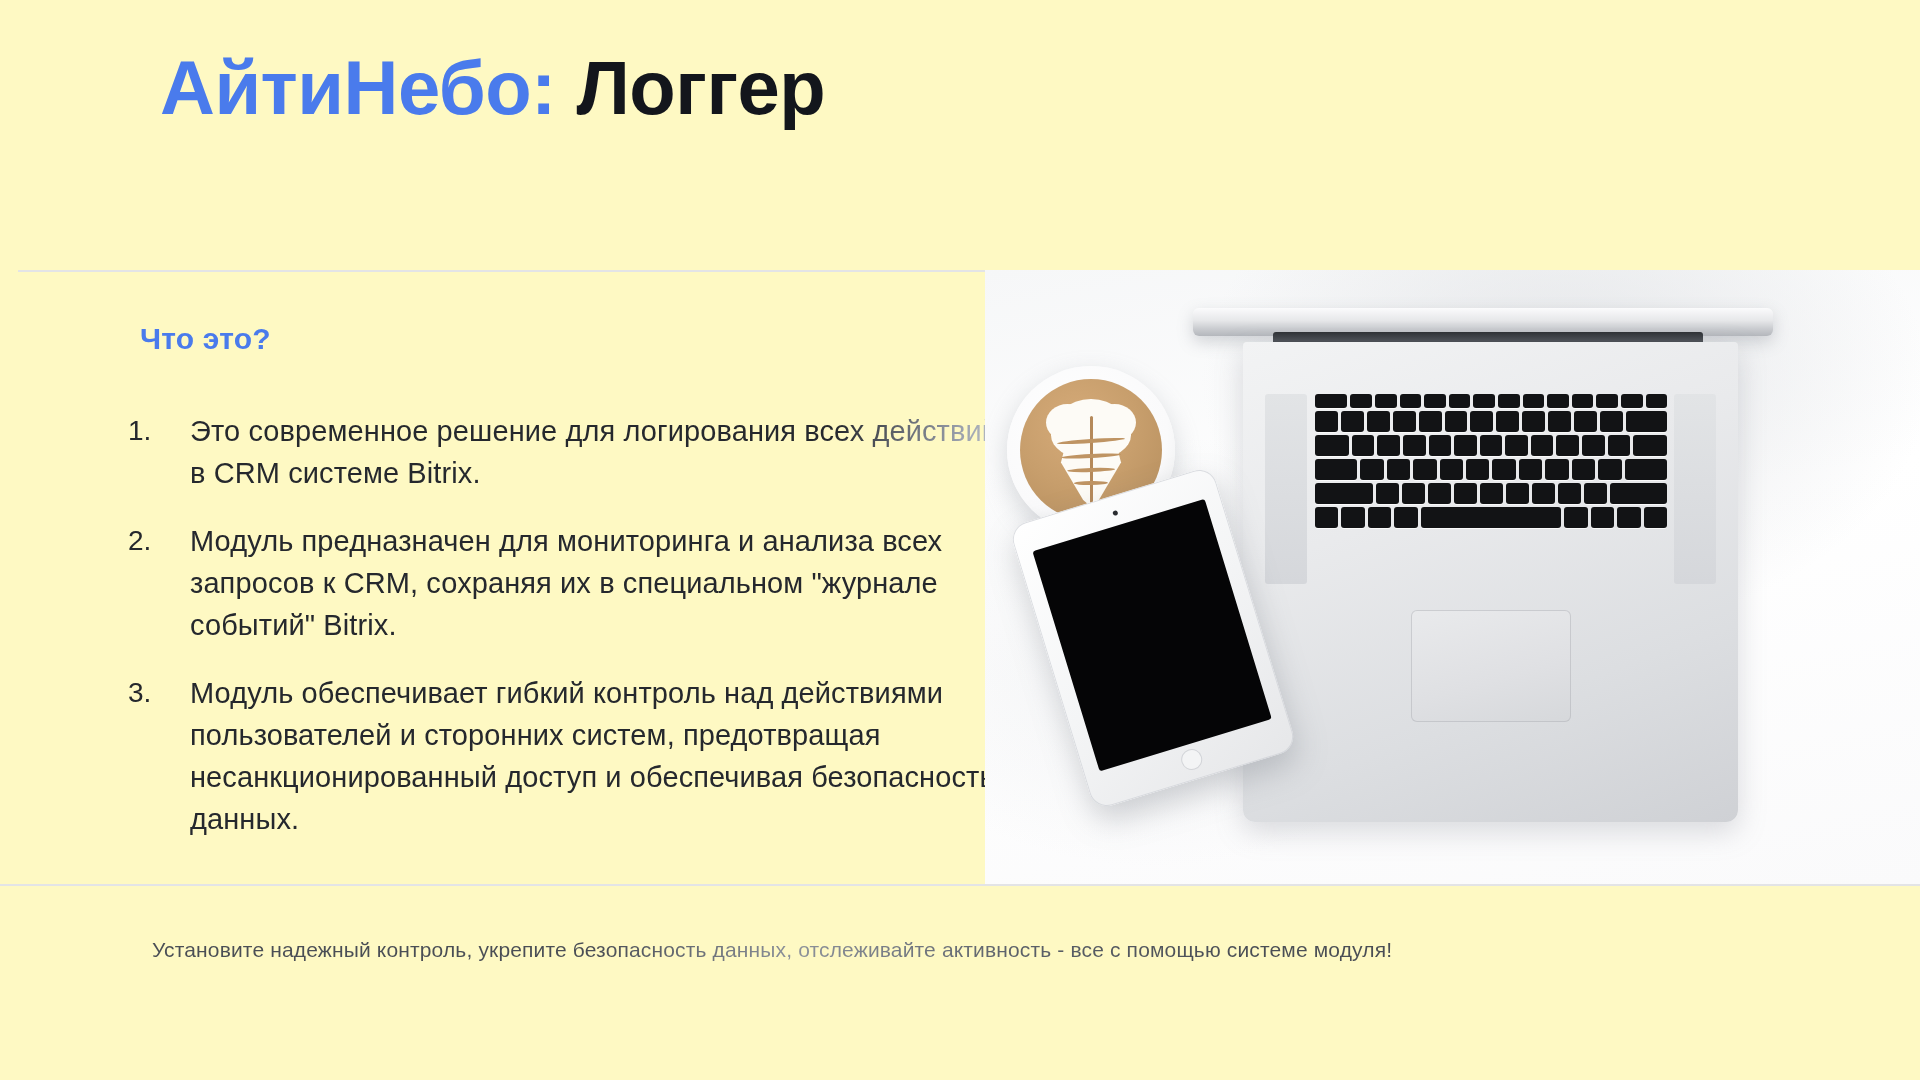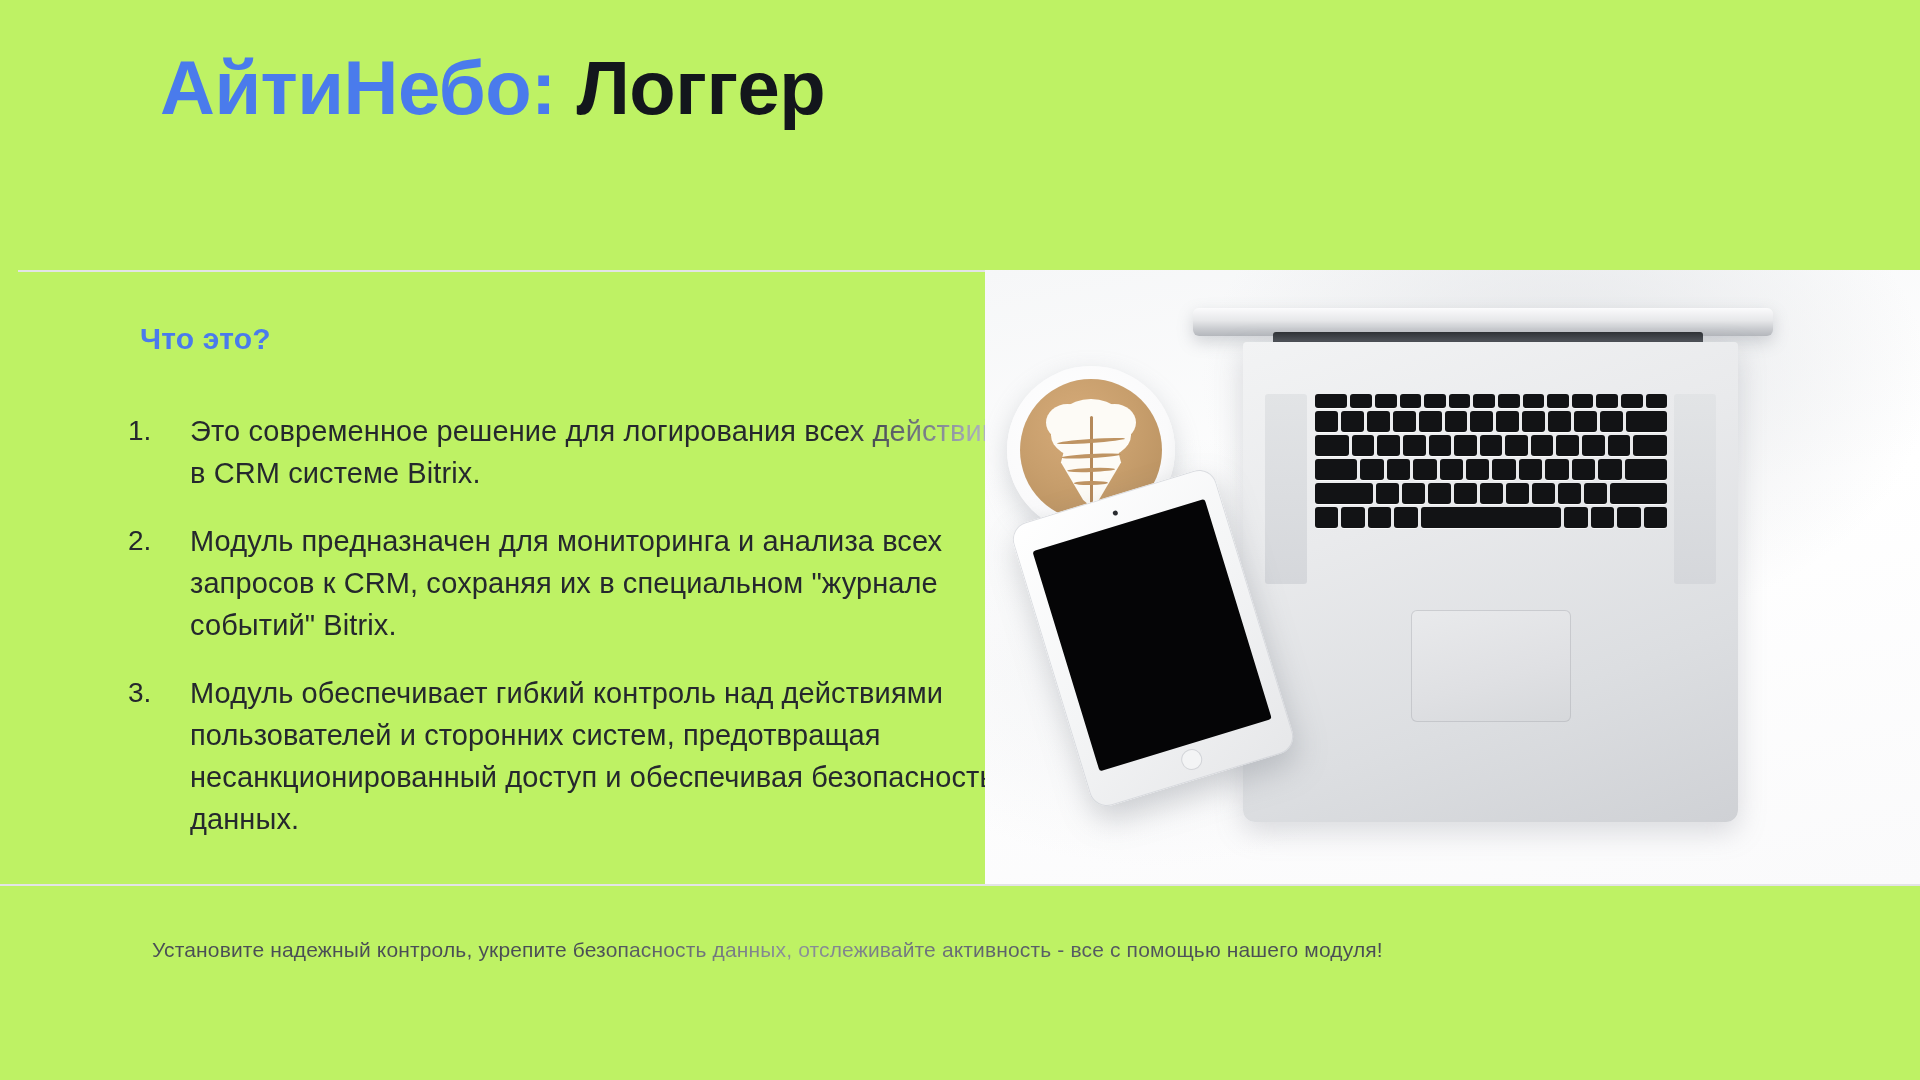--- a/index.html
+++ b/index.html
@@ -13,21 +13,21 @@
     height: 1080px;
     overflow: hidden;
     font-family: "Liberation Sans", "DejaVu Sans", sans-serif;
     position: relative;
     color: #1b1d21;
   }
 
   .slide {
     position: absolute;
     inset: 0;
-    background: #bef264;
+    background: #fef9c3;
   }
 
   
   .header {
     position: absolute;
     left: 0;
     top: 0;
     width: 1920px;
     height: 270px;
   }
@@ -559,16 +559,16 @@
         </div>
 
       </div>
     </div>
 
   </div>
 
   <div class="divider divider-bottom"></div>
 
   <div class="footer">
-    <div class="footer-text">Установите надежный контроль, укрепите безопасность данных, отслеживайте активность - все с помощью нашего модуля!</div>
+    <div class="footer-text">Установите надежный контроль, укрепите безопасность данных, отслеживайте активность - все с помощью системе модуля!</div>
   </div>
 
 </div>
 
 </body></html>

